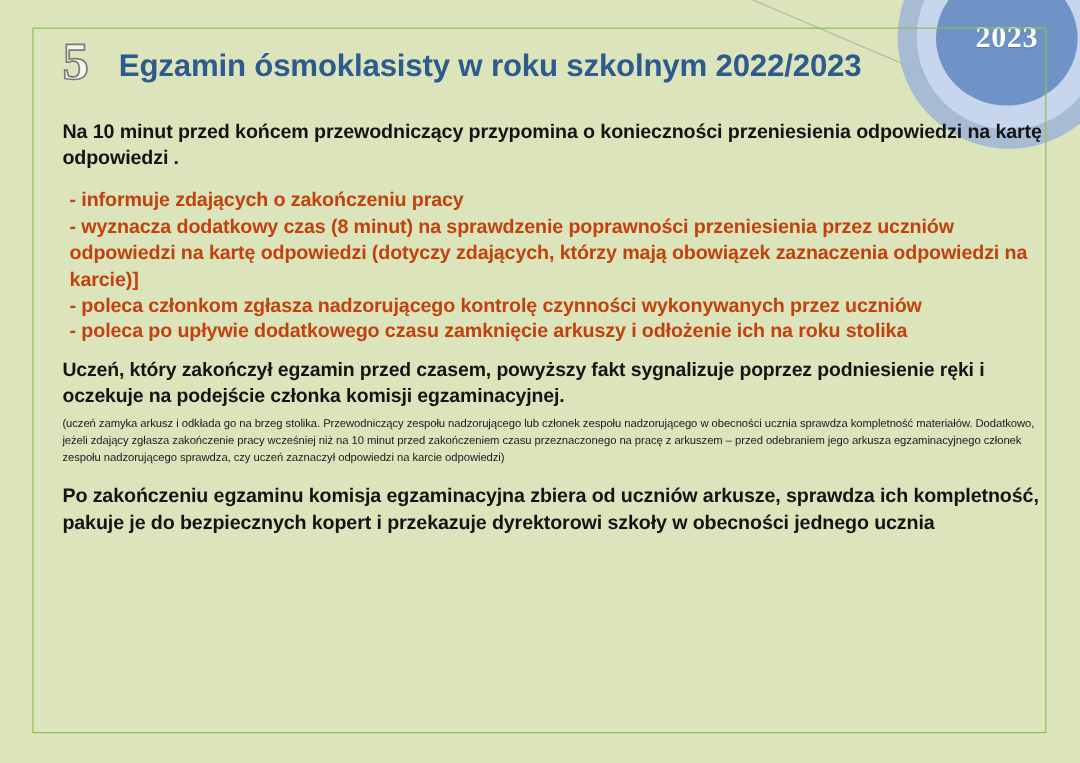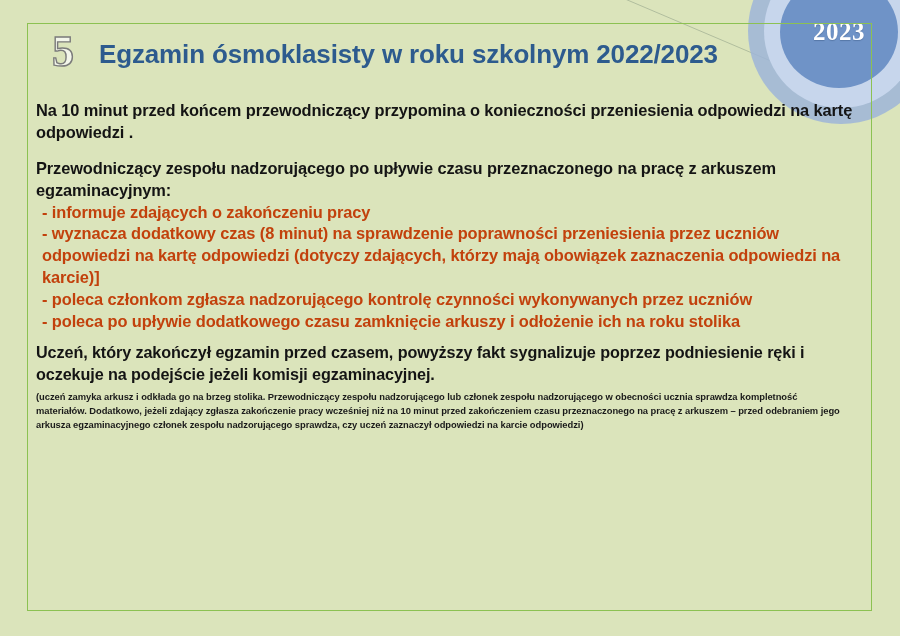--- a/index.html
+++ b/index.html
@@ -116,21 +116,21 @@
     font-size: 26px;
     font-weight: bold;
     color: #2d5b8e;
     letter-spacing: -0.15px;
     white-space: nowrap;
   }
 
   
   .body-area {
     position: absolute;
-    left: 36px;
+    left: 52px;
     top: 99px;
     width: 828px;
   }
 
   .para {
     font-size: 16.4px;
     font-weight: bold;
     color: #141414;
     line-height: 1.35;
     letter-spacing: -0.1px;
@@ -157,21 +157,21 @@
     font-size: 16.2px;
     font-weight: bold;
     color: #141414;
     line-height: 1.34;
     letter-spacing: -0.1px;
     margin: 10px 0 4px 0;
   }
 
   .fineprint {
     font-size: 9.4px;
-    font-weight: bold;
+    font-weight: normal;
     color: #1a1a1a;
     line-height: 1.52;
     letter-spacing: -0.05px;
     margin: 0 0 14px 0;
     width: 812px;
   }
 
   .para-final {
     font-size: 16.4px;
     font-weight: bold;
@@ -201,29 +201,29 @@
 
   <div class="header">
     <div class="badge-number">5</div>
     <div class="slide-title">Egzamin ósmoklasisty w roku szkolnym 2022/2023</div>
   </div>
 
   <div class="body-area">
 
     <p class="para">Na 10 minut przed końcem przewodniczący przypomina o konieczności przeniesienia odpowiedzi na kartę odpowiedzi .</p>
 
-    <p class="para tight">Przewodniczący zespołu nadzorującego po upływie czasu przeznaczonego na pracę z arkuszem egzaminacyjnym:</p>
 
     <ul class="bullet-list">
       <li>- informuje zdających o zakończeniu pracy</li>
       <li>- wyznacza dodatkowy czas (8 minut) na sprawdzenie poprawności przeniesienia przez uczniów odpowiedzi na kartę odpowiedzi (dotyczy zdających, którzy mają obowiązek zaznaczenia odpowiedzi na karcie)]</li>
       <li>- poleca członkom zgłasza nadzorującego kontrolę czynności wykonywanych przez uczniów</li>
       <li>- poleca po upływie dodatkowego czasu zamknięcie arkuszy i odłożenie ich na roku stolika</li>
     </ul>
 
-    <p class="para-note">Uczeń, który zakończył egzamin przed czasem, powyższy fakt sygnalizuje poprzez podniesienie ręki i oczekuje na podejście jeżeli komisji egzaminacyjnej.</p>
+    <p class="para-note">Uczeń, który zakończył egzamin przed czasem, powyższy fakt sygnalizuje poprzez podniesienie ręki i oczekuje na podejście członka komisji egzaminacyjnej.</p>
 
     <p class="fineprint">(uczeń zamyka arkusz i odkłada go na brzeg stolika. Przewodniczący zespołu nadzorującego lub członek zespołu nadzorującego w obecności ucznia sprawdza kompletność materiałów. Dodatkowo, jeżeli zdający zgłasza zakończenie pracy wcześniej niż na 10 minut przed zakończeniem czasu przeznaczonego na pracę z arkuszem – przed odebraniem jego arkusza egzaminacyjnego członek zespołu nadzorującego sprawdza, czy uczeń zaznaczył odpowiedzi na karcie odpowiedzi)</p>
 
+    <p class="para-final">Po zakończeniu egzaminu komisja egzaminacyjna zbiera od uczniów arkusze, sprawdza ich kompletność, pakuje je do bezpiecznych kopert i przekazuje dyrektorowi szkoły w obecności jednego ucznia</p>
 
   </div>
 
 </div>
 
 </body></html>

